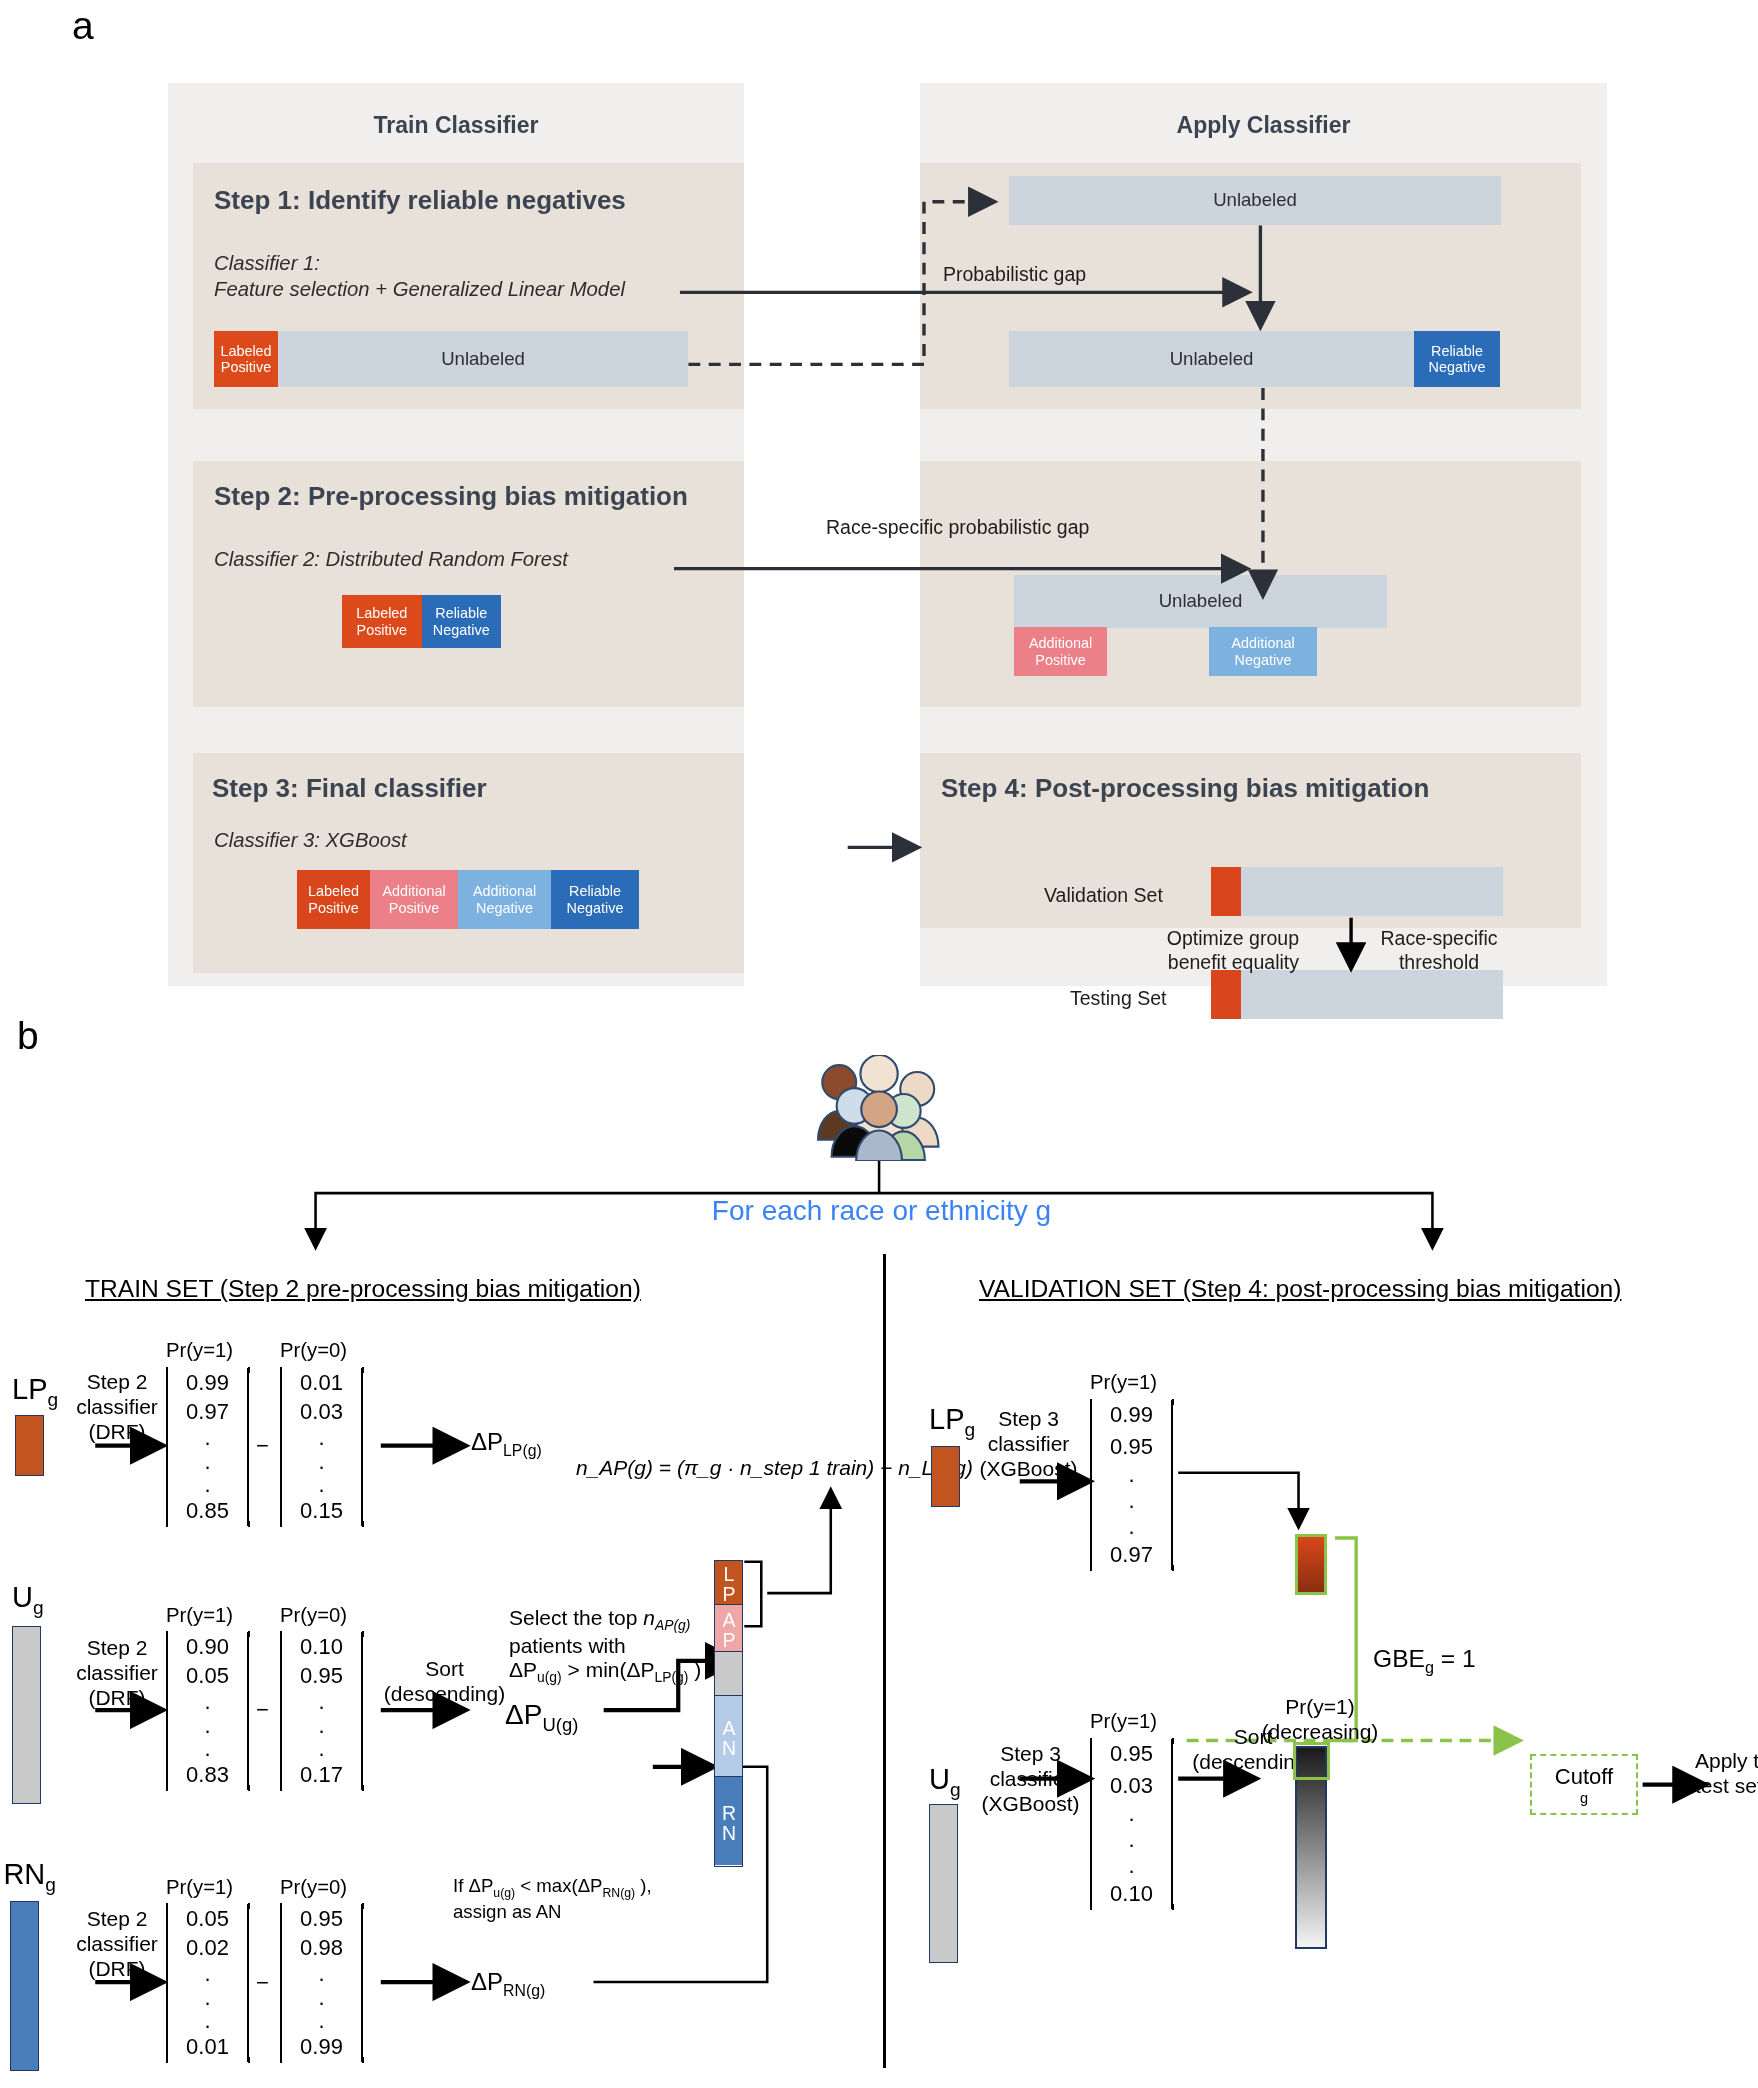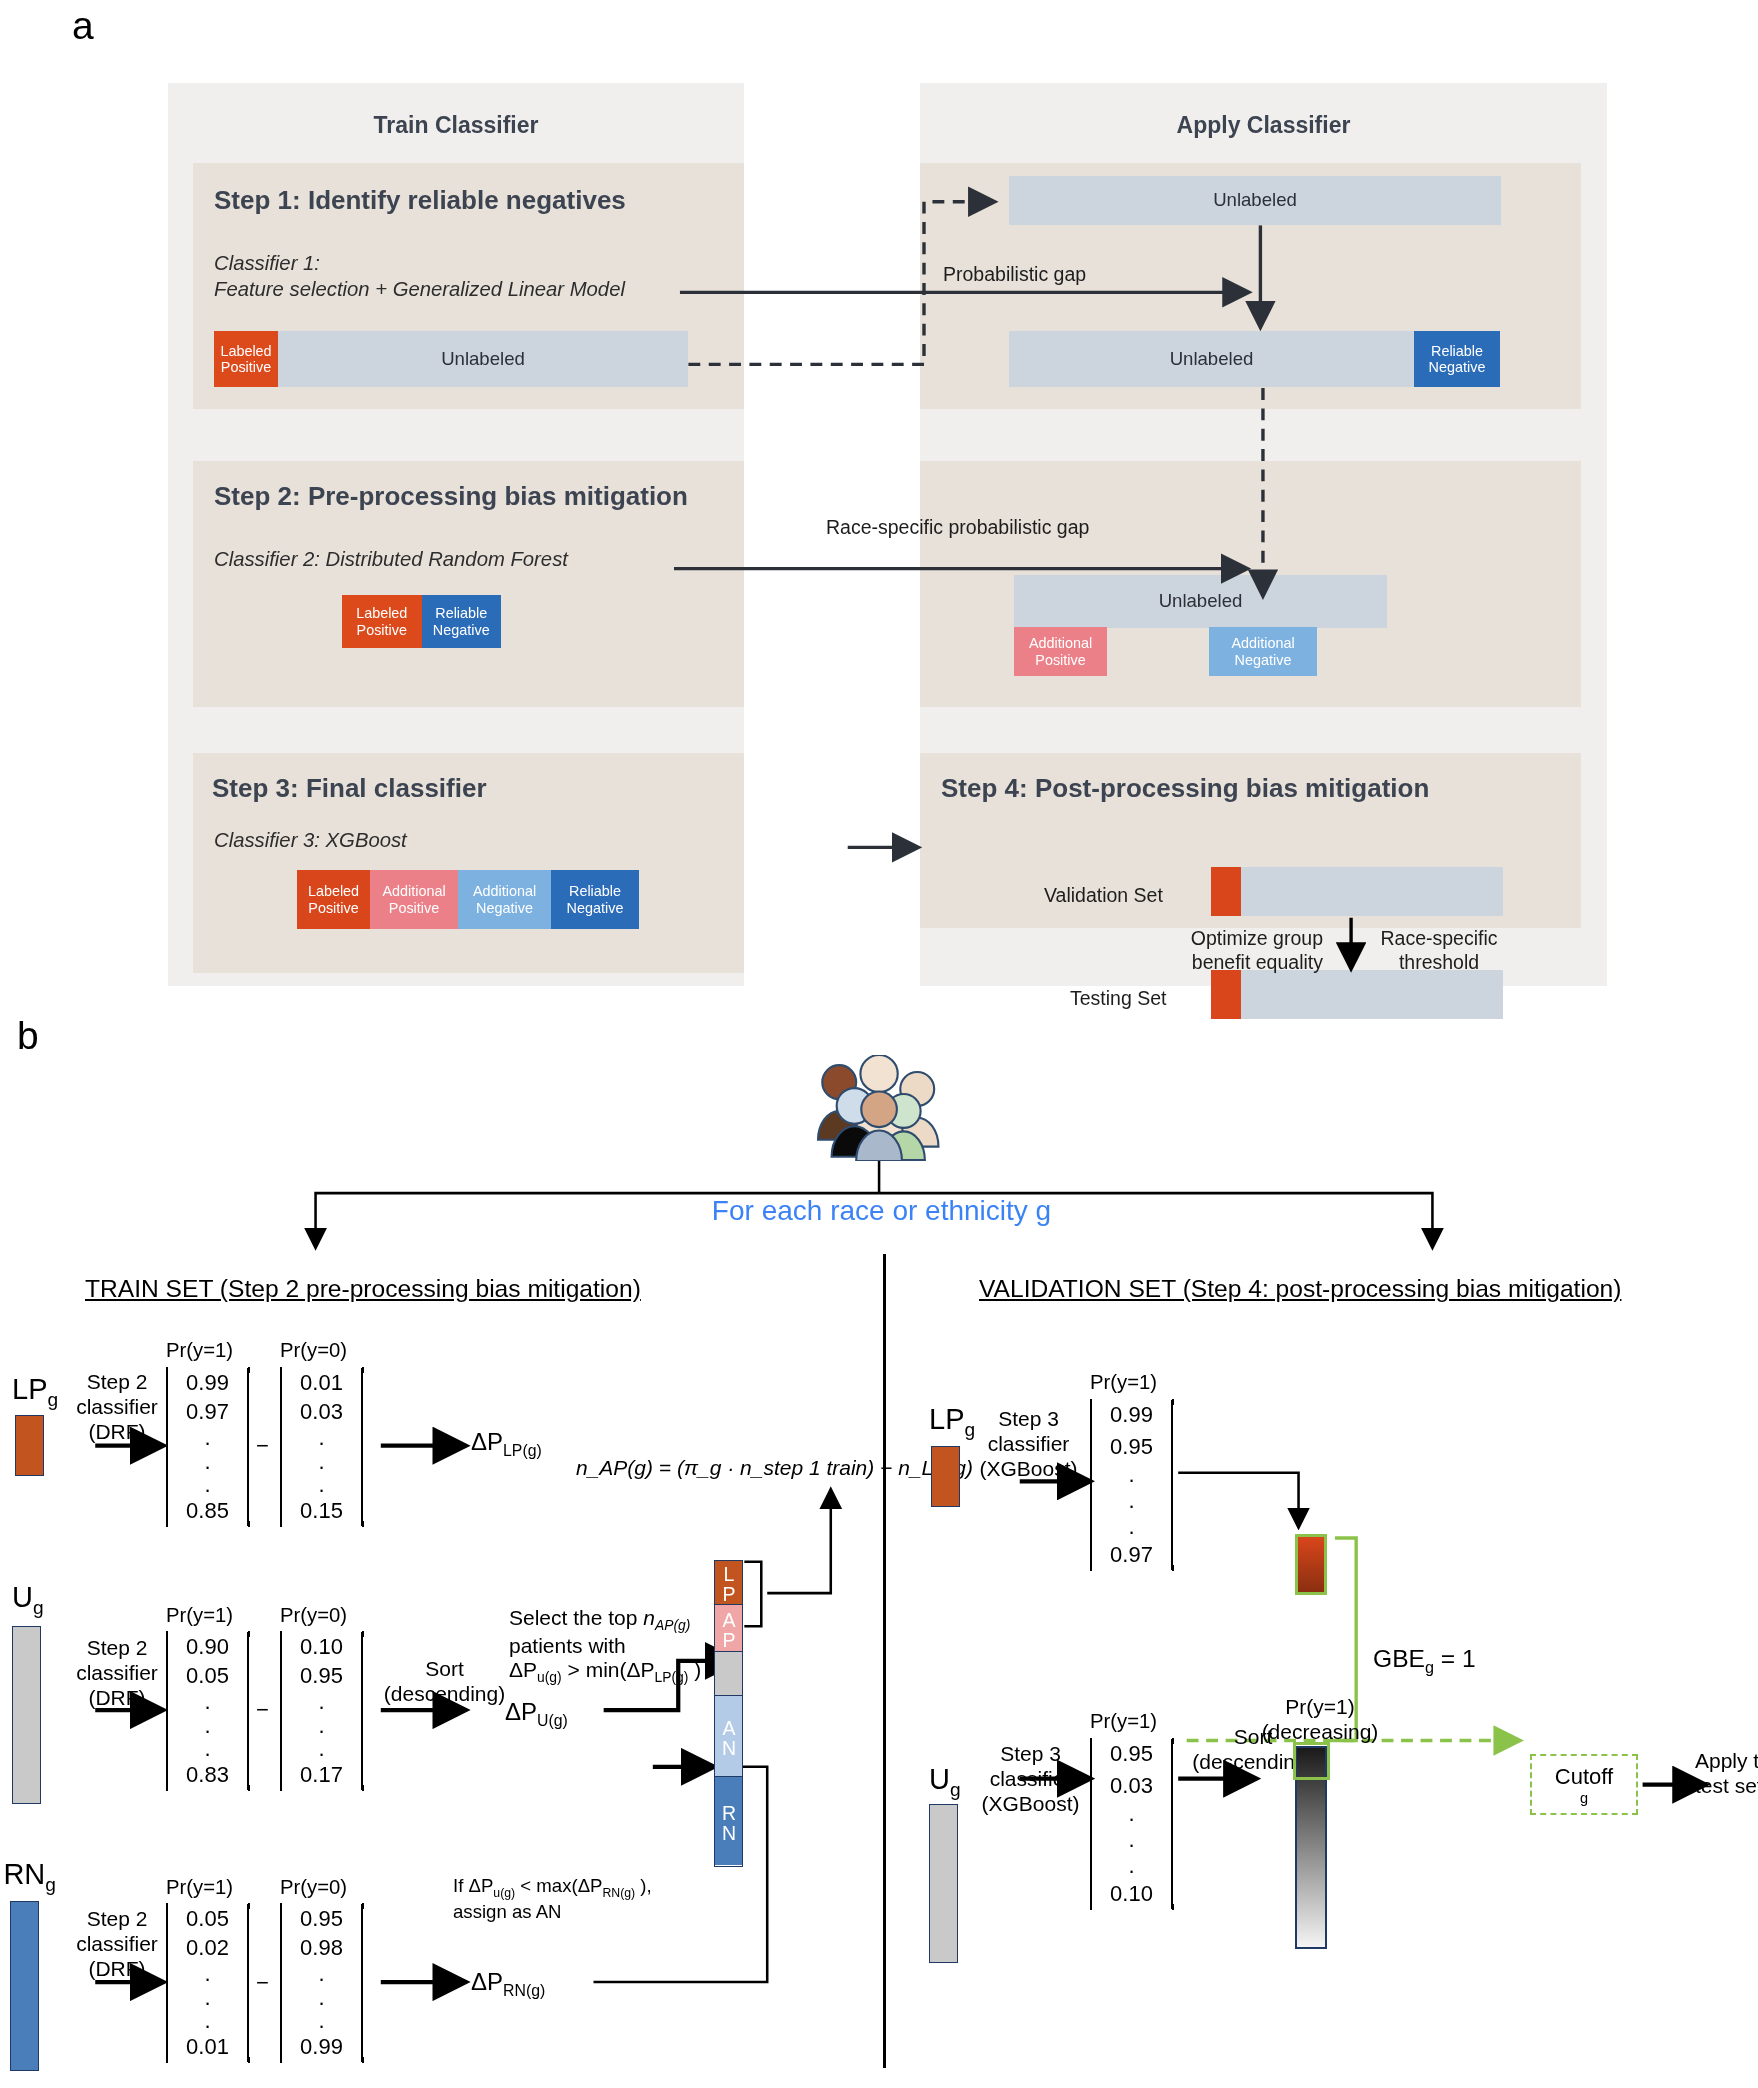--- a/index.html
+++ b/index.html
@@ -133,21 +133,21 @@
   <div class="seg" style="width:30.5px;background:#d9461b;"></div>
   <div class="seg unl" style="width:262px;background:#ccd4de;"></div>
 </div>
 
 <div class="abs set-label" style="left:1070px;top:987px;">Testing Set</div>
 <div class="bar" style="left:1211px;top:970px;width:292px;height:49px;">
   <div class="seg" style="width:30.5px;background:#d9461b;"></div>
   <div class="seg unl" style="width:262px;background:#ccd4de;"></div>
 </div>
 
-<div class="abs arrow-label" style="left:1153px;top:926px;text-align:right;width:170px;line-height:1.25;">
+<div class="abs arrow-label" style="left:1129px;top:926px;text-align:right;width:170px;line-height:1.25;">
   <div>Optimize group</div>
   <div>benefit equality</div>
 </div>
 <div class="abs arrow-label" style="left:1365px;top:926px;text-align:center;width:148px;line-height:1.25;">
   <div>Race-specific</div>
   <div>threshold</div>
 </div>
 
 <svg class="ov" width="1759" height="2088" viewBox="0 0 2075 2464">
   <defs>
@@ -296,21 +296,21 @@
   <div class="vecrow">0.95</div>
   <div class="vecdot">.</div>
   <div class="vecdot">.</div>
   <div class="vecdot">.</div>
   <div class="vecrow">0.17</div>
 </div>
 <div class="abs b-txt" style="left:368px;top:1657px;width:153px;text-align:center;">
   <div>Sort</div>
   <div>(descending)</div>
 </div>
-<div class="abs b-txt" style="left:505px;top:1698px;font-size:24px;">
+<div class="abs b-txt" style="left:505px;top:1698px;font-size:28px;">
   <span>ΔP</span><span class="sub">U(g)</span>
 </div>
 
 <div class="abs b-txt" style="left:509px;top:1606px;width:237px;">
   <div>
     <span>Select the top </span><span class="ital">n</span><span class="sub ital">AP(g)</span>
   </div>
   <div>patients with</div>
   <div>
     <span>ΔP</span><span class="sub">u(g)</span><span> &gt; min(ΔP</span><span class="sub">LP(g)</span><span> )</span>

